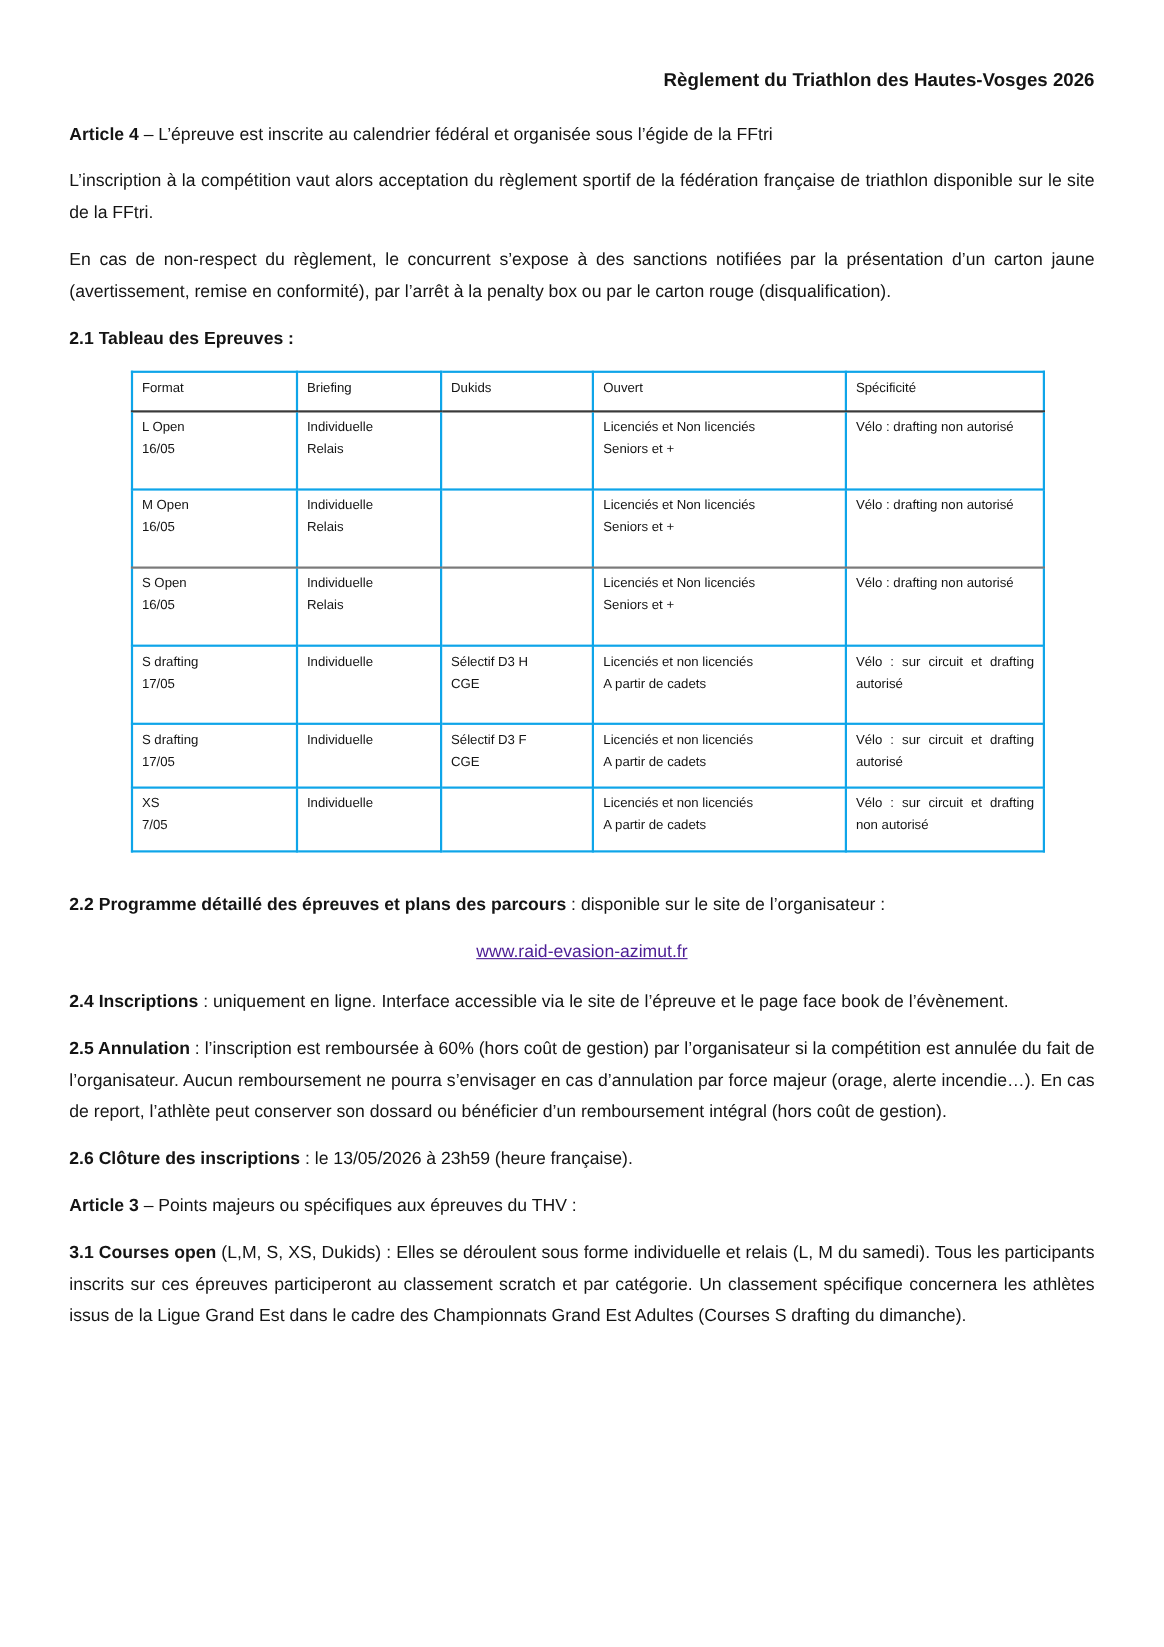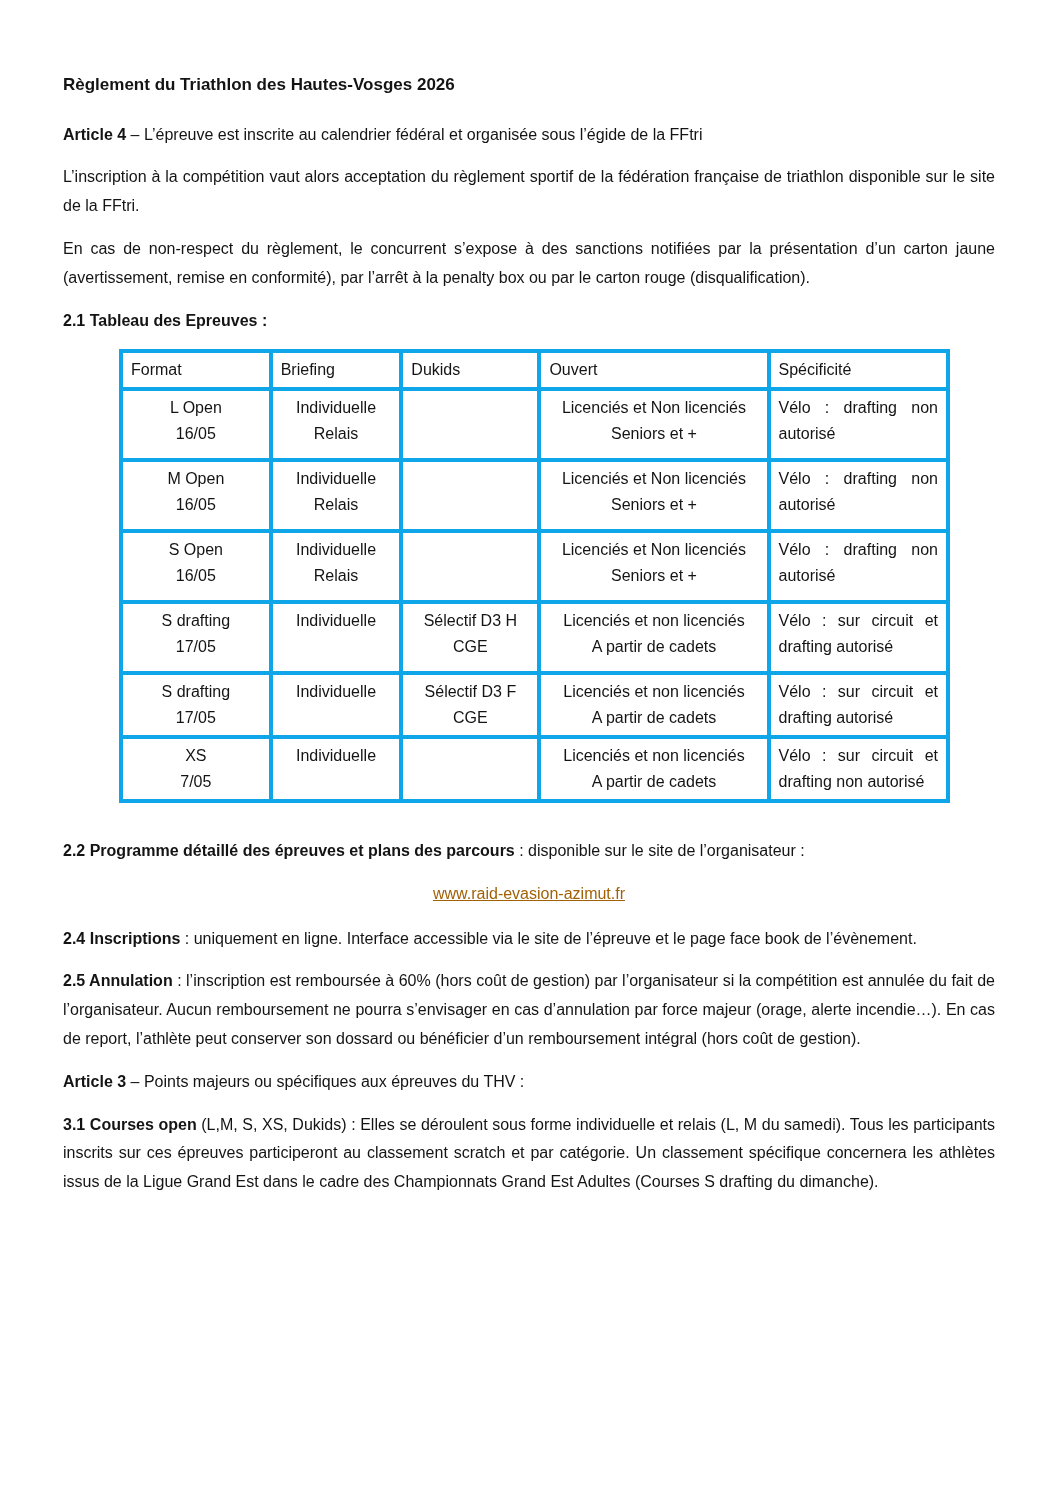--- a/index.html
+++ b/index.html
@@ -9,61 +9,61 @@
     box-sizing: border-box;
     background: #ffffff;
     color: #141414;
     font-family: "Liberation Sans", sans-serif;
     font-size: 16px;
     line-height: 1.8;
     padding: 58px 63px 0 63px;
     overflow: hidden;
   }
   .doc-title {
-    text-align: left;
+    text-align: right;
     font-weight: bold;
     font-size: 17px;
-    margin: 12px 0 20px 0;
+    margin: 0 0 20px 0;
   }
   p.para {
     text-align: justify;
     margin: 0 0 14px 0;
   }
   p.para b { font-weight: bold; }
   .heading-line { margin: 0 0 2px 0; }
   table.epreuves {
     border-collapse: collapse;
     table-layout: fixed;
     width: 831px;
     margin: 14px 0 34px 56px;
     border: 2px solid #3a3a3a;
   }
   table.epreuves th, table.epreuves td {
-    border: 4px solid #0ea5e9;
+    border: 2px solid #0ea5e9;
     font-weight: normal;
     text-align: left;
     vertical-align: top;
     padding: 4px 8px;
     line-height: 1.62;
-    font-size: 16px;
+    font-size: 12px;
   }
   table.epreuves thead th { border-bottom: 2px solid #3a3a3a; height: 26px; }
-  table.epreuves td { white-space: pre-line; text-align: center; }
+  table.epreuves td { white-space: pre-line; }
   table.epreuves td:last-child { text-align: justify; white-space: normal; margin-top: 12px; }
   table.epreuves tbody tr:nth-child(-n+4) { height: 71px; }
   table.epreuves tbody tr:nth-child(2) td { border-bottom: 2px solid #7a7a7a; }
   table.epreuves tbody tr:nth-child(5) td,
   table.epreuves tbody tr:nth-child(6) td { height: 48px; }
   table.epreuves tbody tr:nth-child(7) { height: 77px; }
   .link-line {
     text-align: center;
     margin: 0 0 16px 0;
   }
   .link-line a {
-    color: #a16207;
+    color: #4c1d95;
     text-decoration: underline;
   }
   col.c-format { width: 18.1%; }
   col.c-formule { width: 15.8%; }
   col.c-support { width: 16.7%; }
   col.c-ouvert { width: 27.7%; }
   col.c-spec { width: 21.7%; }
 </style>
 </head>
 <body>
@@ -163,18 +163,19 @@
 
   <p class="para"><b>2.2 Programme détaillé des épreuves et plans des parcours</b><span> : disponible sur le site de l’organisateur :</span></p>
 
   <p class="link-line"><a href="#">www.raid-evasion-azimut.fr</a></p>
 
 
   <p class="para"><b>2.4 Inscriptions</b><span> : uniquement en ligne. Interface accessible via le site de l’épreuve et le page face book de l’évènement.</span></p>
 
   <p class="para"><b>2.5 Annulation</b><span> : l’inscription est remboursée à 60% (hors coût de gestion) par l’organisateur si la compétition est annulée du fait de l’organisateur. Aucun remboursement ne pourra s’envisager en cas d’annulation par force majeur (orage, alerte incendie…). En cas de report, l’athlète peut conserver son dossard ou bénéficier d’un remboursement intégral (hors coût de gestion).</span></p>
 
+  <p class="para"><b>2.6 Clôture des inscriptions</b><span> : le 13/05/2026 à 23h59 (heure française).</span></p>
 
   <p class="para"><b>Article 3</b><span> – Points majeurs ou spécifiques aux épreuves du THV :</span></p>
 
   <p class="para"><b>3.1 Courses open</b><span> (L,M, S, XS, Dukids) : Elles se déroulent sous forme individuelle et relais (L, M du samedi). Tous les participants inscrits sur ces épreuves participeront au classement scratch et par catégorie. Un classement spécifique concernera les athlètes issus de la Ligue Grand Est dans le cadre des Championnats Grand Est Adultes (Courses S drafting du dimanche).</span></p>
 
 </div>
 
 </body></html>

